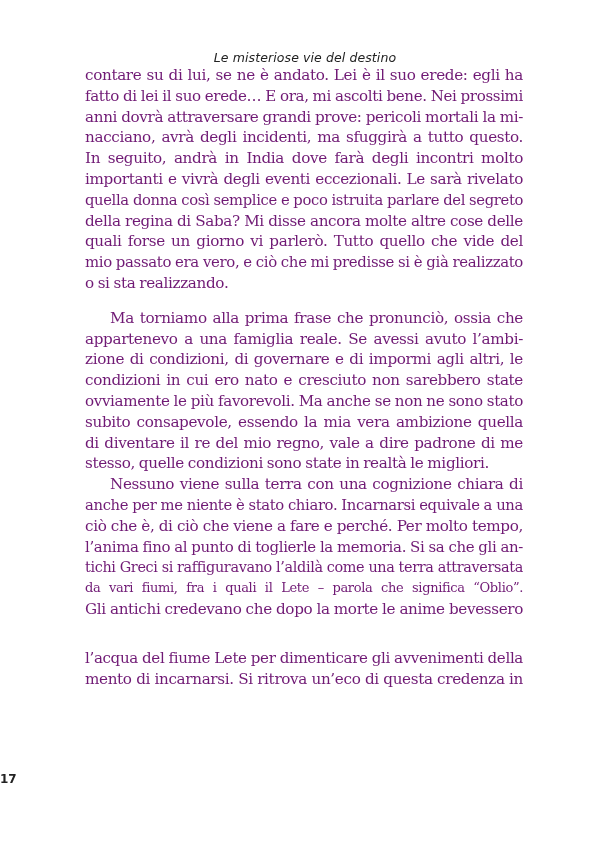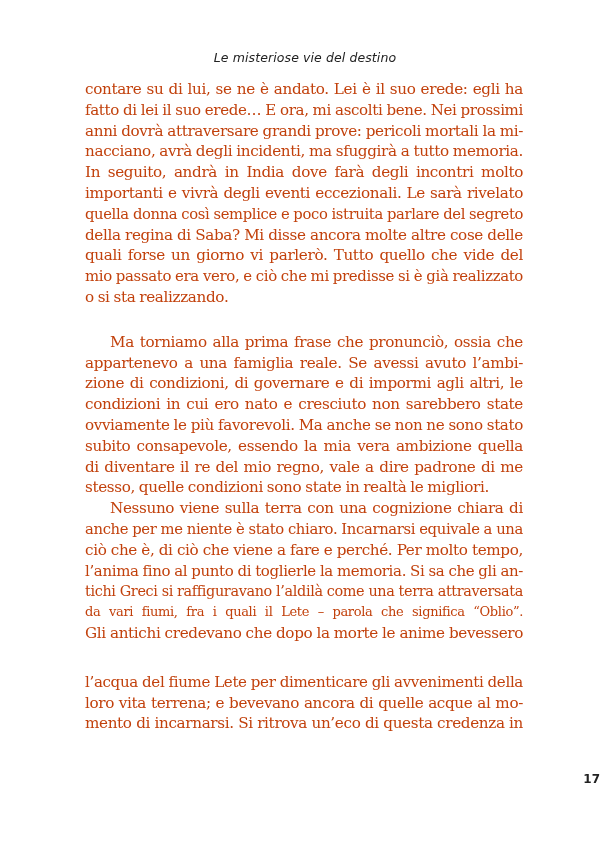--- a/index.html
+++ b/index.html
@@ -21,35 +21,35 @@
       width: 610px;
       text-align: center;
       font-family: "DejaVu Sans", sans-serif;
       font-style: italic;
       font-size: 12.5px;
       color: #222;
       letter-spacing: 0.1px;
     }
     .text-block {
       position: absolute;
-      top: 79px;
+      top: 65px;
       left: 85px;
       width: 438px;
       font-family: "DejaVu Serif", serif;
       font-size: 15.2px;
       line-height: 20.8px;
       text-align: justify;
-      color: #c2410c;
+      color: #701a75;
       hyphens: manual;
     }
     .text-block p {
       margin: 0;
     }
     .text-block p.gap-before {
-      margin-top: 24px;
+      margin-top: 14px;
     }
     .line {
       display: block;
       text-align: justify;
       text-align-last: justify;
       white-space: nowrap;
       overflow: visible;
       word-spacing: -0.6px;
       letter-spacing: -0.35px;
     }
@@ -57,38 +57,38 @@
       text-align-last: left;
     }
     .line.first-indent {
       padding-left: 25px;
     }
     .page-number {
       position: absolute;
       top: 772px;
       left: 0;
       width: 600px;
-      text-align: right;
+      text-align: left;
       font-family: "DejaVu Sans", sans-serif;
       font-weight: bold;
       font-size: 12px;
       color: #222;
     }
   </style>
 </head>
 <body>
 
 <div class="running-header">Le misteriose vie del destino</div>
 
 <div class="text-block">
   <p>
     <span class="line">contare su di lui, se ne è andato. Lei è il suo erede: egli ha</span>
     <span class="line" style="font-size: 15.0627px;">fatto di lei il suo erede… E ora, mi ascolti bene. Nei prossimi</span>
     <span class="line">anni dovrà attraversare grandi prove: pericoli mortali la mi-</span>
-    <span class="line">nacciano, avrà degli incidenti, ma sfuggirà a tutto memoria.</span>
+    <span class="line">nacciano, avrà degli incidenti, ma sfuggirà a tutto questo.</span>
     <span class="line">In seguito, andrà in India dove farà degli incontri molto</span>
     <span class="line">importanti e vivrà degli eventi eccezionali. Le sarà rivelato</span>
     <span class="line" style="font-size: 14.7668px;">quella donna così semplice e poco istruita parlare del segreto</span>
     <span class="line">della regina di Saba? Mi disse ancora molte altre cose delle</span>
     <span class="line">quali forse un giorno vi parlerò. Tutto quello che vide del</span>
     <span class="line" style="font-size: 14.9328px;">mio passato era vero, e ciò che mi predisse si è già realizzato</span>
     <span class="line last">o si sta realizzando.</span>
   </p>
   <p class="gap-before">
     <span class="line first-indent">Ma torniamo alla prima frase che pronunciò, ossia che</span>
@@ -102,18 +102,17 @@
   </p>
   <p>
     <span class="line first-indent">Nessuno viene sulla terra con una cognizione chiara di</span>
     <span class="line" style="font-size: 14.8159px;">anche per me niente è stato chiaro. Incarnarsi equivale a una</span>
     <span class="line">ciò che è, di ciò che viene a fare e perché. Per molto tempo,</span>
     <span class="line" style="font-size: 14.9866px;">l’anima fino al punto di toglierle la memoria. Si sa che gli an-</span>
     <span class="line" style="font-size: 14.4262px;">tichi Greci si raffiguravano l’aldilà come una terra attraversata</span>
     <span class="line" style="font-size: 13px;">da vari fiumi, fra i quali il Lete – parola che significa “Oblio”.</span>
     <span class="line">Gli antichi credevano che dopo la morte le anime bevessero</span>
     <span class="line" style="font-size: 15.0761px; margin-top: 28px;">l’acqua del fiume Lete per dimenticare gli avvenimenti della</span>
-    <span class="line">loro vita terrena; e bevevano ancora di quelle acque al mo-</span>
     <span class="line">mento di incarnarsi. Si ritrova un’eco di questa credenza in</span>
   </p>
 </div>
 
 <div class="page-number">17</div>
 
 </body></html>

